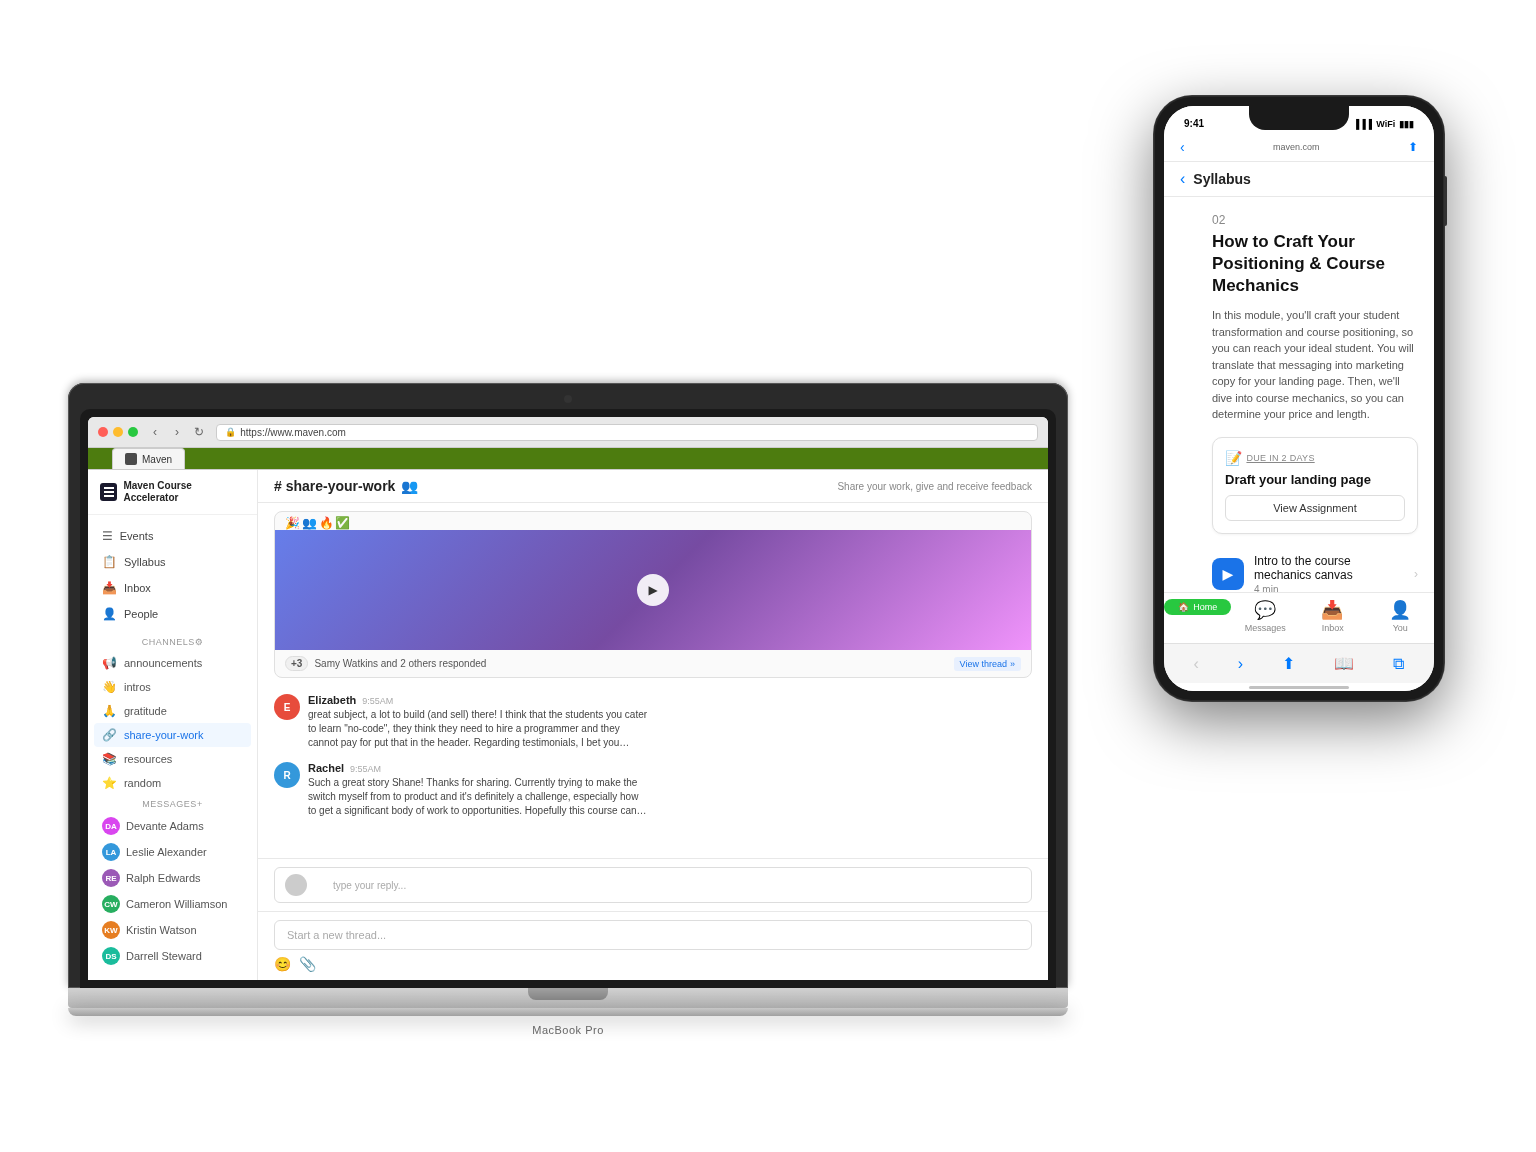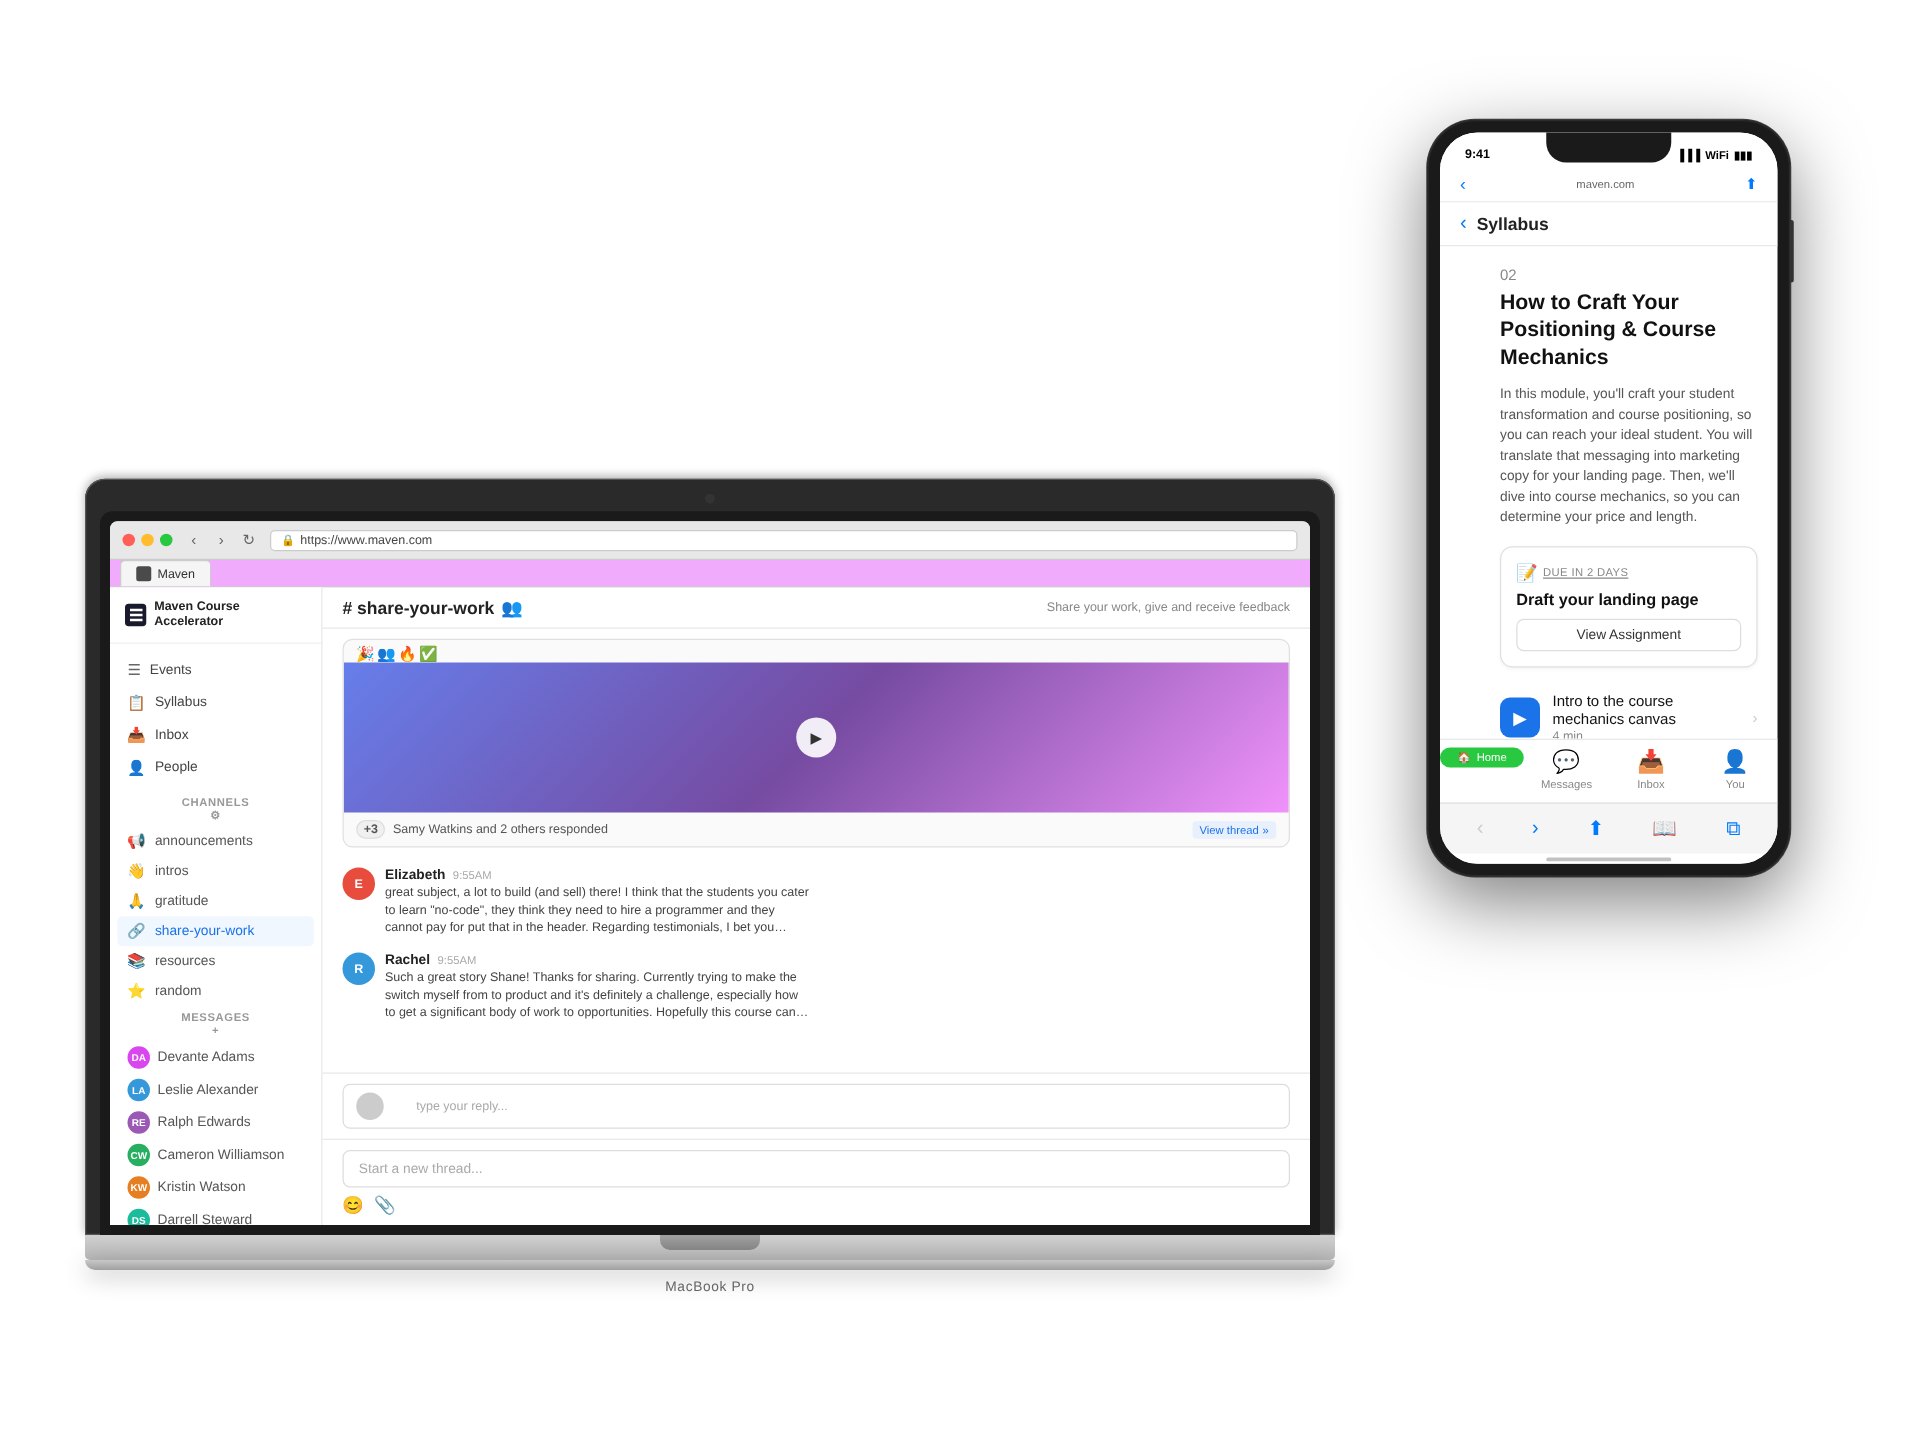--- a/index.html
+++ b/index.html
@@ -103,24 +103,24 @@
       font-size: 10px;
       color: #444;
       display: flex;
       align-items: center;
       gap: 4px;
     }
 
     .lock-icon { color: #888; font-size: 9px; }
 
     .tab-bar {
-      background: #f0abfc;
-      display: flex;
-      align-items: center;
-      padding: 0 8px;
+      background: #4d7c0f;
+      display: flex;
+      align-items: center;
+      padding: 0 24px;
       border-bottom: 1px solid #ccc;
     }
 
     .tab {
       background: #f5f5f5;
       border: 1px solid #ccc;
       border-bottom: none;
       border-radius: 4px 4px 0 0;
       padding: 4px 12px;
       font-size: 10px;
@@ -198,28 +198,27 @@
       padding: 6px 14px;
       font-size: 11px;
       color: #444;
       cursor: pointer;
     }
     .nav-item-icon { font-size: 12px; color: #666; }
 
     .section-label {
       padding: 10px 14px 4px;
       font-size: 9px;
-      font-weight: 700;
+      font-weight: 400;
       color: #999;
       text-transform: uppercase;
       letter-spacing: 0.5px;
       display: flex;
       justify-content: center;
       align-items: center;
-      flex-direction: column;
     }
 
     .channel-item {
       display: flex;
       align-items: center;
       gap: 7px;
       padding: 5px 14px;
       font-size: 11px;
       color: #555;
       cursor: pointer;
@@ -487,21 +486,21 @@
       font-size: 11px;
       color: #666;
       white-space: nowrap;
       font-weight: 300;
       letter-spacing: 0.5px;
     }
 
     
     .phone {
       position: absolute;
-      right: 36px;
+      right: 24px;
       top: 20px;
       width: 290px;
       transform: rotate(0deg);
     }
 
     .phone-shell {
       background: #1a1a1a;
       border-radius: 38px;
       padding: 10px;
       box-shadow:

